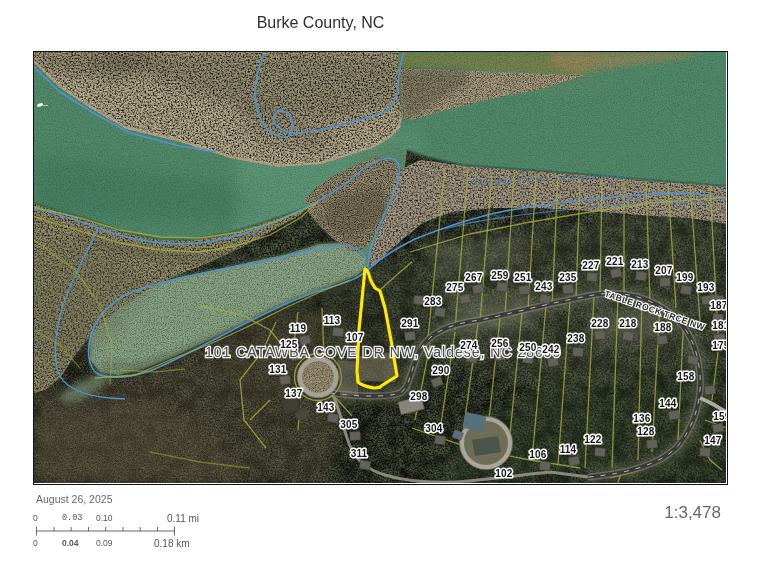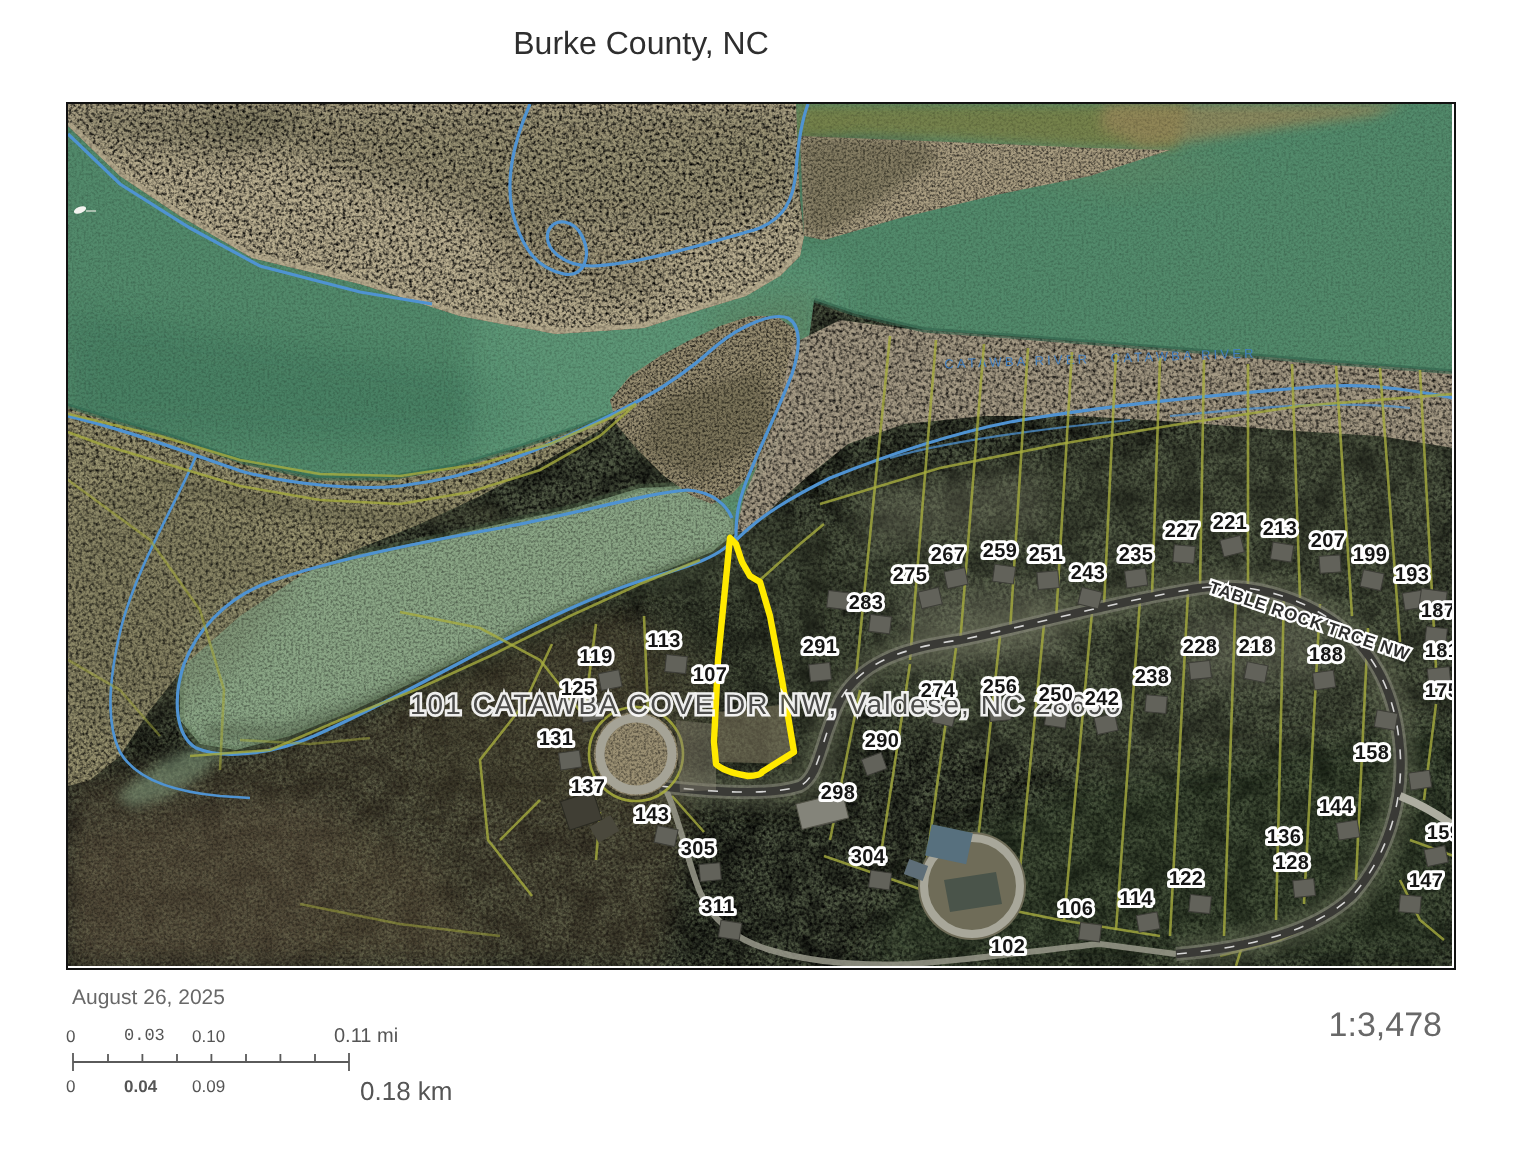--- a/index.html
+++ b/index.html
@@ -460,13 +460,13 @@
 
 <svg class="abs" style="left:30px;top:523px;" width="155" height="16" viewBox="30 523 155 16">
 <path d="M36.5,531 L174.5,531" stroke="#5a5a5a" stroke-width="0.9" fill="none"></path>
 <path d="M36.5,526.5 L36.5,535.5 M174.5,526.5 L174.5,535.5" stroke="#5a5a5a" stroke-width="0.9"></path>
 <path d="M54,527 L54,531 M71.2,527 L71.2,531 M88.5,527 L88.5,531 M105.7,527 L105.7,531 M123,527 L123,531 M140.2,527 L140.2,531 M157.5,527 L157.5,531" stroke="#5a5a5a" stroke-width="0.9"></path>
 </svg>
 
 <div class="abs" style="left:33px;top:538px;font-size:8.5px;color:#555;">0</div>
 <div class="abs" style="left:62px;top:538px;font-size:8.5px;color:#555;font-weight:bold;">0.04</div>
 <div class="abs" style="left:96px;top:538px;font-size:8.5px;color:#555;">0.09</div>
-<div class="abs" style="left:180px;top:538px;font-size:13px;color:#555;">0.18 km</div>
+<div class="abs" style="left:154px;top:538px;font-size:10px;color:#555;">0.18 km</div>
 
 </body></html>

